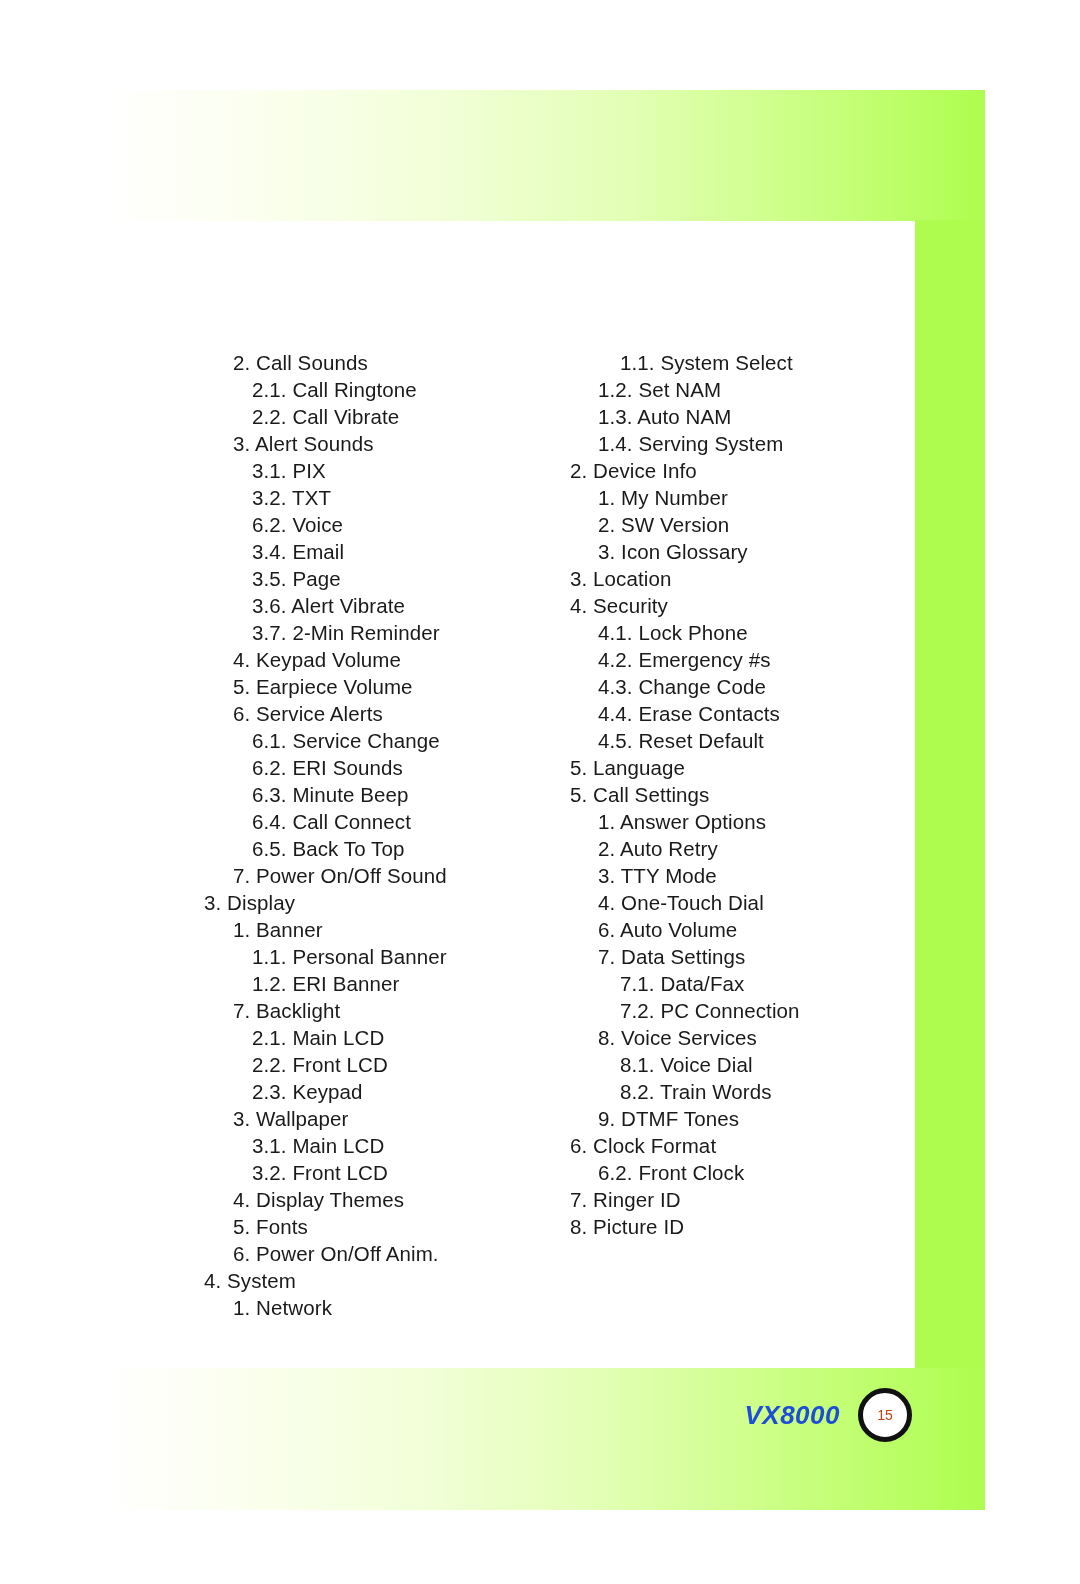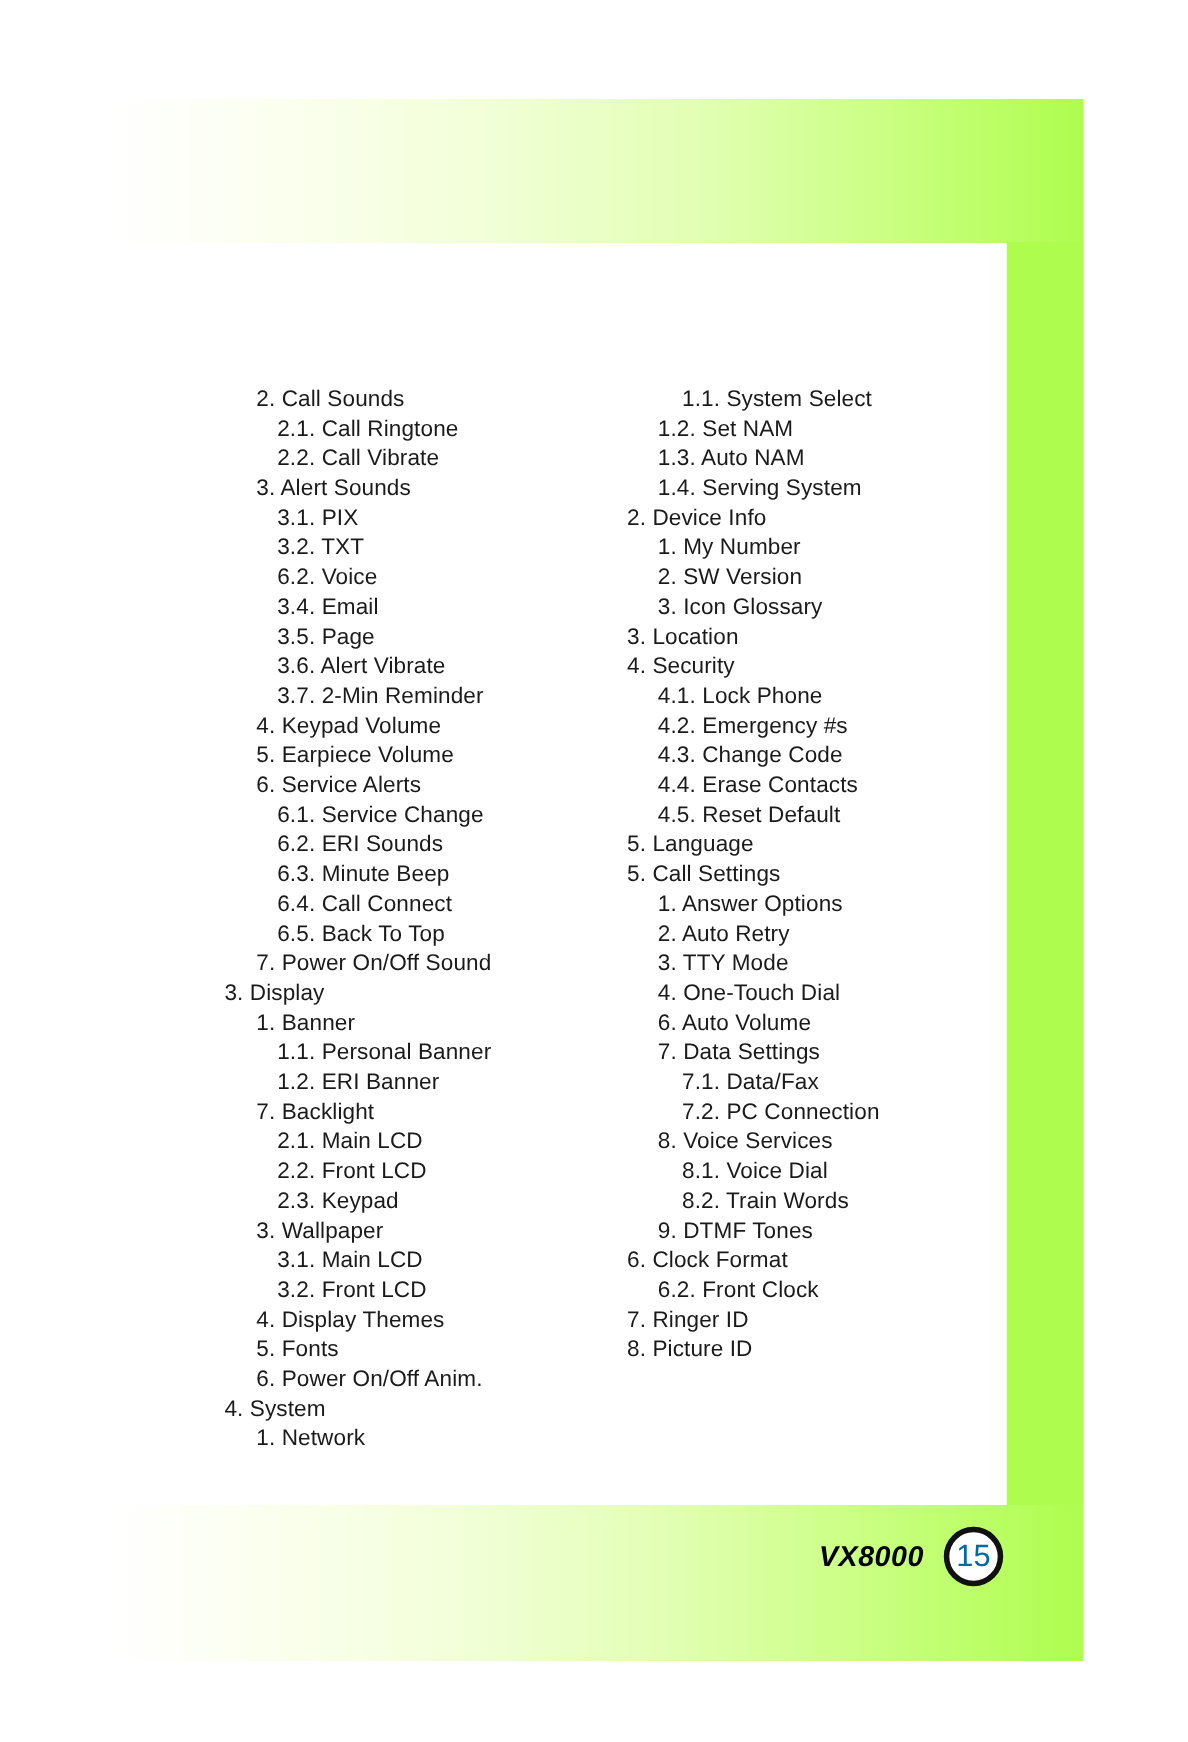--- a/index.html
+++ b/index.html
@@ -127,39 +127,39 @@
     top: 1370px;
     width: 985px;
     height: 90px;
     display: flex;
     align-items: center;
     justify-content: flex-end;
     padding-right: 73px;
     box-sizing: border-box;
   }
   .model-name {
-    color: #000000;
+    color: #1d4ed8;
     font-size: 26px;
     font-weight: bold;
     font-style: italic;
     letter-spacing: 0.5px;
     margin-right: 18px;
   }
   .page-badge {
     width: 54px;
     height: 54px;
     border-radius: 50%;
     background: #ffffff;
     border: 5px solid #111111;
     box-sizing: border-box;
     display: flex;
     align-items: center;
     justify-content: center;
-    color: #0369a1;
-    font-size: 28px;
+    color: #c2410c;
+    font-size: 14px;
     font-weight: normal;
   }
 </style>
 </head>
 <body>
 
 <div id="page">
 
   <div class="frame-top"></div>
   <div class="frame-right"></div>

